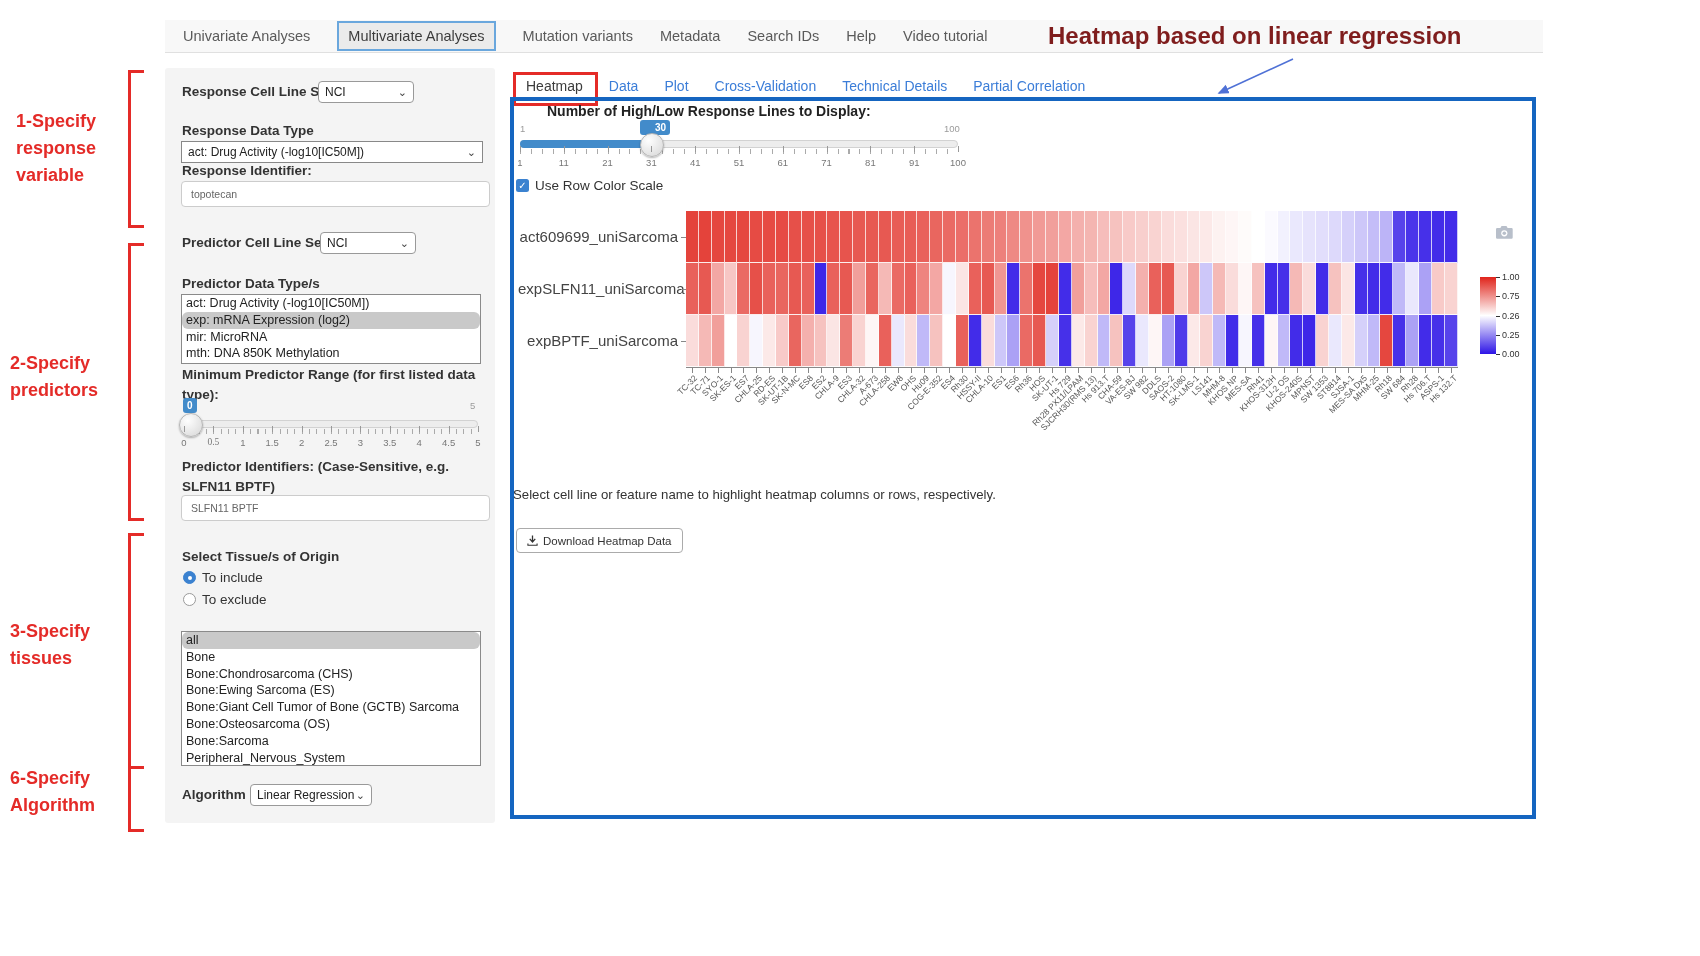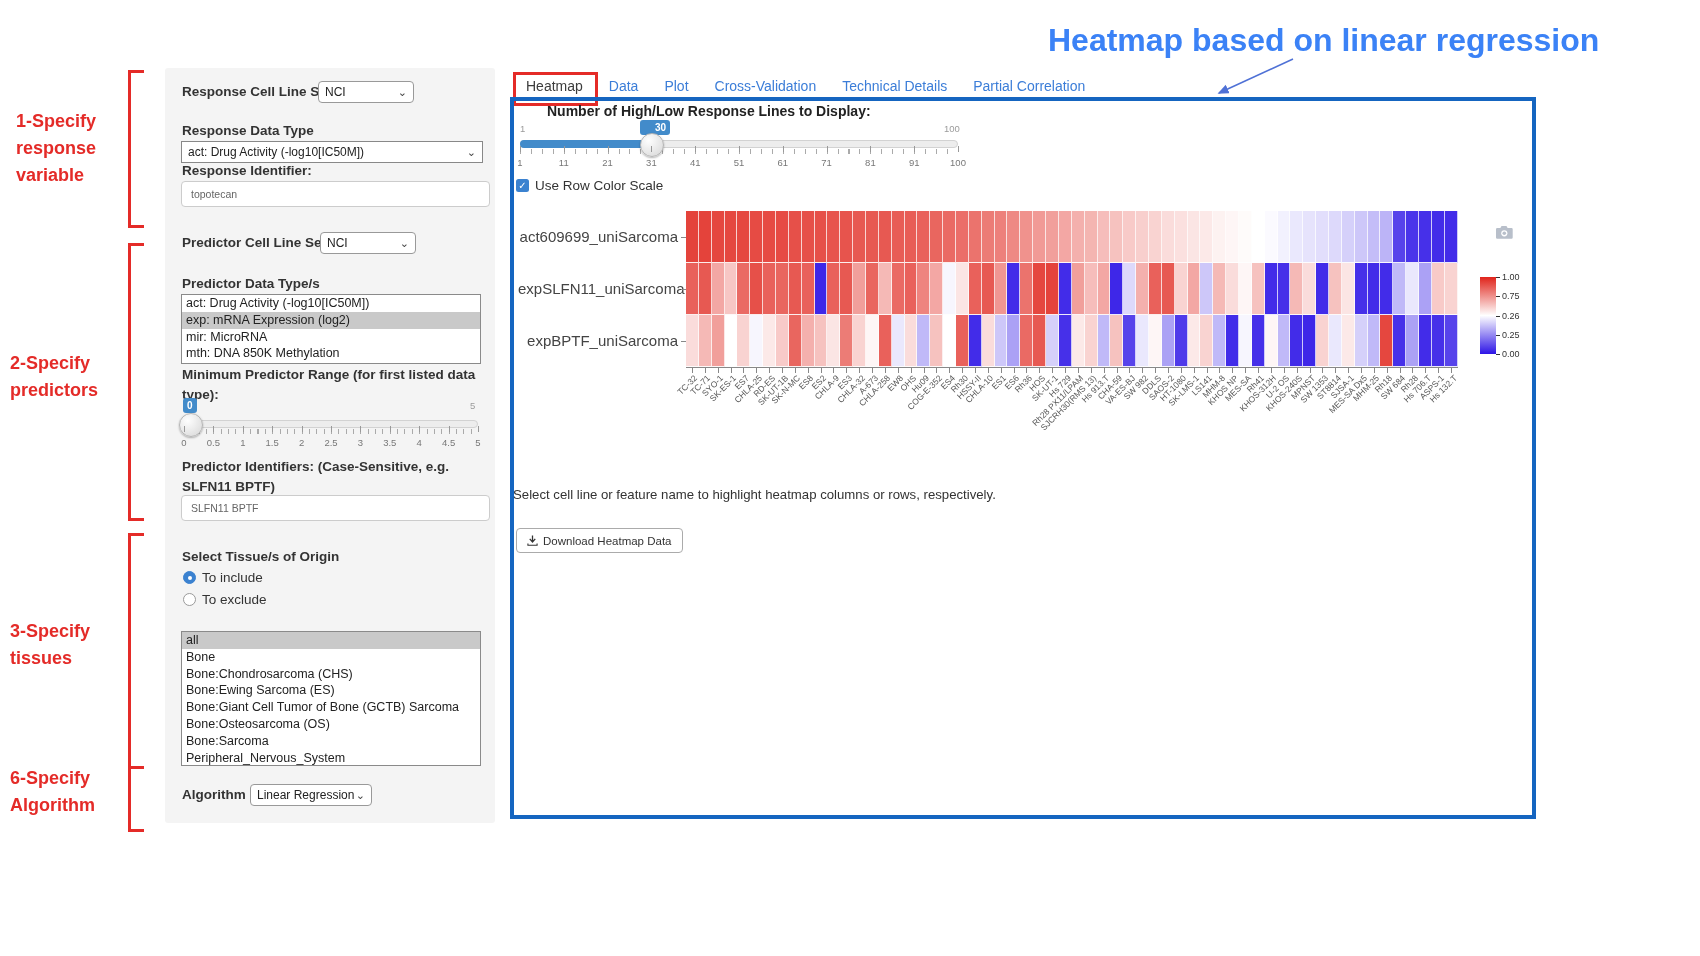--- a/index.html
+++ b/index.html
@@ -9,34 +9,34 @@
   
   .navbar{position:absolute;left:165px;top:20px;width:1378px;height:33px;background:#f8f8f8;
           border-bottom:1px solid #e0e0e0;display:flex;align-items:center;padding-left:18px;box-sizing:border-box;}
   .nav-item{font-size:14.5px;color:#5a5a5a;margin-right:27px;white-space:nowrap;cursor:default;}
   .nav-item.active{border:2px solid #6aa7dd;background:#ebebeb;padding:5px 9px;color:#3c3c3c;}
 
   
   .step-text{position:absolute;color:#e42b28;font-weight:bold;font-size:18px;line-height:1.5;}
   .bracket{position:absolute;width:13px;border-left:3.5px solid #e42b28;border-top:3.5px solid #e42b28;
            border-bottom:3.5px solid #e42b28;}
-  .blue-title{position:absolute;left:1048px;top:22px;color:#3b82f6;font-weight:bold;font-size:32px;white-space:nowrap;}
+  .blue-title{position:absolute;left:1048px;top:22px;color:#7f1d1d;font-weight:bold;font-size:24px;white-space:nowrap;}
 
   
   .sidebar{position:absolute;left:165px;top:68px;width:330px;height:755px;background:#f4f4f4;border-radius:3px;}
   .fld-label{position:absolute;font-weight:bold;font-size:13.5px;color:#333;}
   .fld-label.wrap{width:300px;line-height:1.45;}
   .select{position:absolute;background:#fff;border:1px solid #999;border-radius:4px;height:20px;
           font-size:12px;color:#222;display:flex;align-items:center;padding:0 6px;box-sizing:content-box;}
   .select .chev{margin-left:auto;font-size:11px;color:#444;line-height:1;}
   .textinput{position:absolute;background:#fff;border:1px solid #ccc;border-radius:4px;height:24px;width:298px;
           font-size:10.5px;color:#666;display:flex;align-items:center;padding-left:9px;}
   .listbox{position:absolute;background:#fff;border:1px solid #8a8a8a;width:298px;overflow:hidden;}
   .lb-opt{font-size:12.5px;color:#222;height:16.8px;line-height:16.8px;padding:0 4px;white-space:nowrap;}
-  .lb-opt.sel{background:#c9c9c9;}
+  .lb-opt.sel{background:#c9c9c9;border-radius:6px;}
   .radio{position:absolute;width:13px;height:13px;border-radius:50%;border:1px solid #9a9a9a;background:#fff;box-sizing:border-box;}
   .radio.checked{background:#3b82d0;border-color:#3b82d0;}
   .radio.checked::after{content:"";position:absolute;left:4px;top:4px;width:4px;height:4px;border-radius:50%;background:#fff;}
   .radio-label{position:absolute;font-size:13.5px;color:#333;}
 
   
   .irs-track{position:absolute;height:8px;background:#ededed;border:1px solid #d2d2d2;border-radius:5px;box-sizing:border-box;}
   .irs-fill{position:absolute;height:8px;background:#428bca;border-radius:5px 0 0 5px;}
   .irs-thumb{position:absolute;width:22px;height:22px;border-radius:50%;border:1px solid #b5b5b5;
              background:radial-gradient(circle at 35% 30%, #fefefe, #d6d6d6);box-shadow:0 1px 2px rgba(0,0,0,.3);}
@@ -77,20 +77,29 @@
 
   .hint{position:absolute;left:513px;top:487px;font-size:13.2px;color:#333;}
   .dl-btn{position:absolute;left:516px;top:528px;height:23px;display:flex;align-items:center;gap:5px;
           border:1px solid #ababab;border-radius:4px;background:#fff;padding:0 10px;font-size:11.5px;color:#333;}
 </style>
 </head>
 <body>
 
 <div class="screen">
 
+  <div class="navbar">
+      <div class="nav-item">Univariate Analyses</div>
+      <div class="nav-item active">Multivariate Analyses</div>
+      <div class="nav-item">Mutation variants</div>
+      <div class="nav-item">Metadata</div>
+      <div class="nav-item">Search IDs</div>
+      <div class="nav-item">Help</div>
+      <div class="nav-item">Video tutorial</div>
+    </div>
 
   <div class="step-text" style="left:16px;top:108px;">
       <div>1-Specify</div>
       <div>response</div>
       <div>variable</div>
     </div>
   <div class="step-text" style="left:10px;top:350px;">
       <div>2-Specify</div>
       <div>predictors</div>
     </div>
@@ -153,21 +162,21 @@
   <div class="fld-label wrap" style="left:182px;top:365px;">Minimum Predictor Range (for first listed data type):</div>
   <div class="irs-badge" style="left:183px;top:398px;">0</div>
   <div class="irs-minmax" style="left:470px;top:400px;">5</div>
   <div class="irs-track" style="left:184px;top:420px;width:294px;"></div>
   <div class="irs-minor" style="left:184px;top:429px;width:294px;background:repeating-linear-gradient(to right,#aaa 0 1px,transparent 1px 7.35px);"></div>
   <div class="irs-thumb" style="left:179px;top:413px;"></div>
   <div class="irs-grid" style="left:184px;top:432px;width:294px;">
       <i style="left: 0%;"></i>
       <span style="left: 0%;">0</span>
       <i style="left: 10%;"></i>
-      <span style="left: 10%;">0.5</span>
+      <span style="left: 10%; font-family: Liberation Serif, serif;">0.5</span>
       <i style="left: 20%;"></i>
       <span style="left: 20%;">1</span>
       <i style="left: 30%;"></i>
       <span style="left: 30%;">1.5</span>
       <i style="left: 40%;"></i>
       <span style="left: 40%;">2</span>
       <i style="left: 50%;"></i>
       <span style="left: 50%;">2.5</span>
       <i style="left: 60%;"></i>
       <span style="left: 60%;">3</span>

